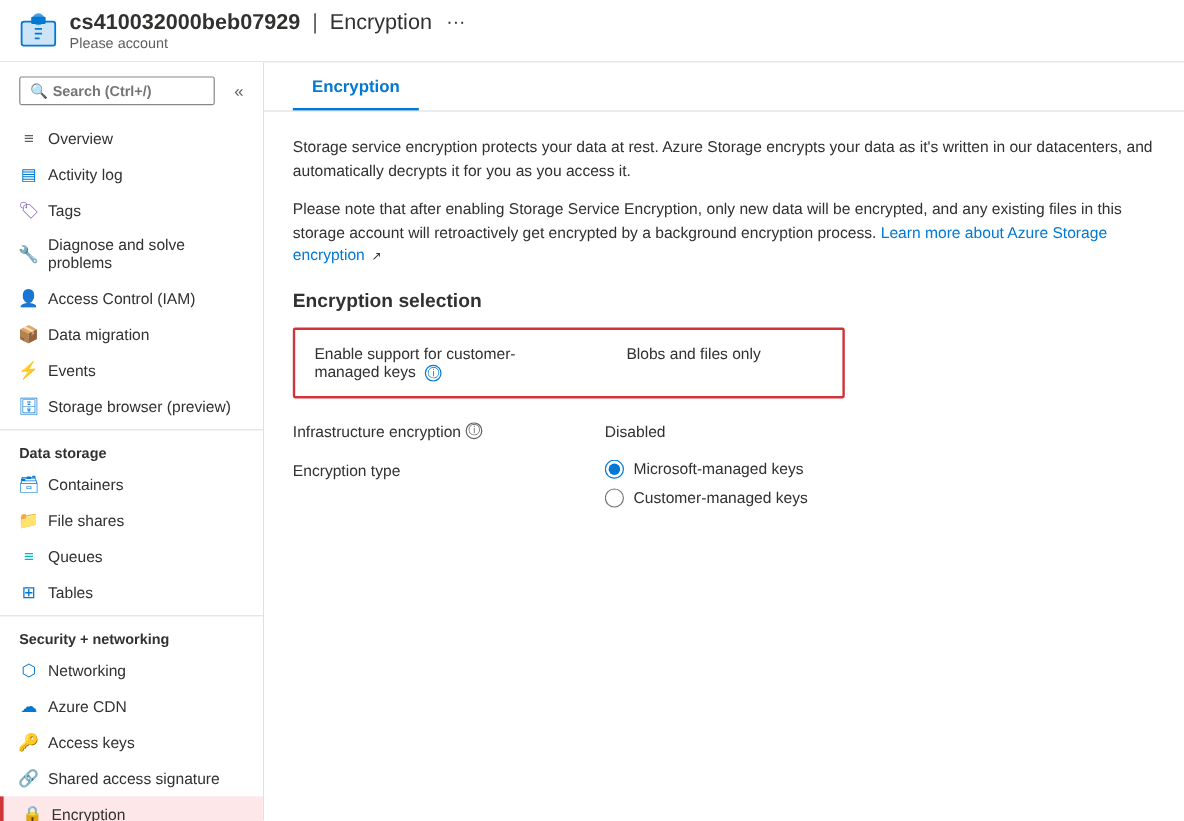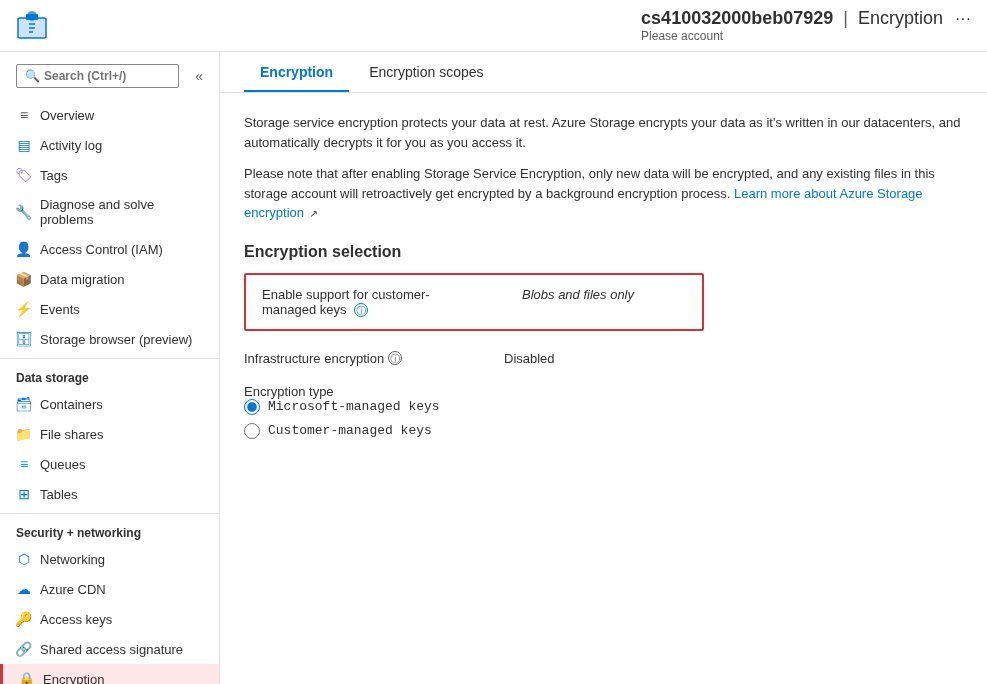--- a/index.html
+++ b/index.html
@@ -1,19 +1,19 @@
 <!DOCTYPE html>
 <html><head>
   <meta charset="utf-8">
   <style>
     * { box-sizing: border-box; margin: 0; padding: 0; }
     body { font-family: 'Segoe UI', Arial, sans-serif; font-size: 13px; color: #323130; background: #fff; display: flex; flex-direction: column; height: 684px; width: 987px; overflow: hidden; }
 
     
-    .header { display: flex; align-items: center; padding: 8px 16px; border-bottom: 1px solid #e0e0e0; background: #fff; justify-content: space-between; }
+    .header { display: flex; align-items: center; padding: 8px 16px; border-bottom: 1px solid #e0e0e0; background: #fff; }
     .header-icon { width: 32px; height: 32px; margin-right: 10px; }
 
     
     .layout { display: flex; flex: 1; overflow: hidden; }
 
     
     .sidebar { width: 220px; border-right: 1px solid #e0e0e0; overflow-y: auto; background: #fff; flex-shrink: 0; }
     .search-box { display: flex; align-items: center; margin: 8px; border: 1px solid #8a8886; border-radius: 2px; padding: 4px 8px; }
     .search-box input { border: none; outline: none; font-size: 13px; flex: 1; color: #323130; }
     .search-icon { color: #605e5c; margin-right: 4px; font-size: 12px; }
@@ -36,33 +36,33 @@
     .description { font-size: 13px; color: #323130; line-height: 1.5; margin-bottom: 12px; }
     .description a { color: #0078d4; text-decoration: none; }
 
     
     .section-title { font-size: 16px; font-weight: 600; color: #323130; margin-bottom: 12px; }
 
     
     .cmk-box { border: 2px solid #d13438; border-radius: 2px; padding: 12px 16px; display: inline-flex; align-items: flex-start; margin-bottom: 20px; min-width: 460px; }
     .cmk-label { font-size: 13px; color: #323130; max-width: 200px; }
     .cmk-label .info-icon { display: inline-block; width: 14px; height: 14px; border-radius: 50%; border: 1px solid #0078d4; color: #0078d4; font-size: 10px; line-height: 13px; text-align: center; margin-left: 4px; cursor: pointer; }
-    .cmk-value { font-size: 13px; color: #323130; margin-left: 60px; font-style: italic; }
+    .cmk-value { font-size: 13px; color: #323130; margin-left: 60px; }
 
     
     .field-row { display: flex; align-items: center; margin-bottom: 16px; }
     .field-label { min-width: 260px; font-size: 13px; color: #323130; display: flex; align-items: center; }
     .field-label .info-icon { display: inline-block; width: 14px; height: 14px; border-radius: 50%; border: 1px solid #605e5c; color: #605e5c; font-size: 10px; line-height: 13px; text-align: center; margin-left: 4px; cursor: pointer; }
     .field-value { font-size: 13px; color: #323130; }
 
     
     .radio-group { display: flex; flex-direction: column; gap: 8px; }
     .radio-option { display: flex; align-items: center; gap: 8px; cursor: pointer; }
     .radio-option input[type="radio"] { accent-color: #0078d4; width: 16px; height: 16px; cursor: pointer; }
-    .radio-label { font-size: 13px; color: #323130; font-family: Liberation Mono, monospace; }
+    .radio-label { font-size: 13px; color: #323130; }
 
     
     .sidebar::-webkit-scrollbar { width: 6px; }
     .sidebar::-webkit-scrollbar-thumb { background: #c8c6c4; border-radius: 3px; }
 
     
     .sidebar-item.active-selected { background: #fce4e4; border-left: 3px solid #d13438; }
 
     
     .icon-blue { color: #0078d4; }
@@ -180,21 +180,20 @@
       <span class="item-icon icon-teal">🔒</span>
       <span>Encryption</span>
     </div>
 
   </div>
 
   <div class="main">
 
     <div class="tabs">
       <div class="tab active">Encryption</div>
-      <div class="tab">Encryption scopes</div>
     </div>
 
     <div class="content">
       <p class="description">Storage service encryption protects your data at rest. Azure Storage encrypts your data as it's written in our datacenters, and automatically decrypts it for you as you access it.</p>
       <p class="description">
         <span>Please note that after enabling Storage Service Encryption, only new data will be encrypted, and any existing files in this storage account will retroactively get encrypted by a background encryption process.</span>
         <span> </span>
         <a href="#">Learn more about Azure Storage encryption</a>
         <span style="font-size:10px; margin-left:2px;">↗</span>
       </p>
@@ -214,21 +213,21 @@
         
         <div class="field-row">
           <div class="field-label">
             <span>Infrastructure encryption</span>
             <span class="info-icon">ⓘ</span>
           </div>
           <div class="field-value">Disabled</div>
         </div>
 
         
-        <div class="field-row" style="align-items: flex-start; flex-direction: column;">
+        <div class="field-row" style="align-items: flex-start;">
           <div class="field-label" style="padding-top:2px;">Encryption type</div>
           <div class="radio-group">
             <label class="radio-option">
               <input type="radio" name="encryption-type" checked="" style="">
               <span class="radio-label">Microsoft-managed keys</span>
             </label>
             <label class="radio-option">
               <input type="radio" name="encryption-type" style="">
               <span class="radio-label">Customer-managed keys</span>
             </label>

